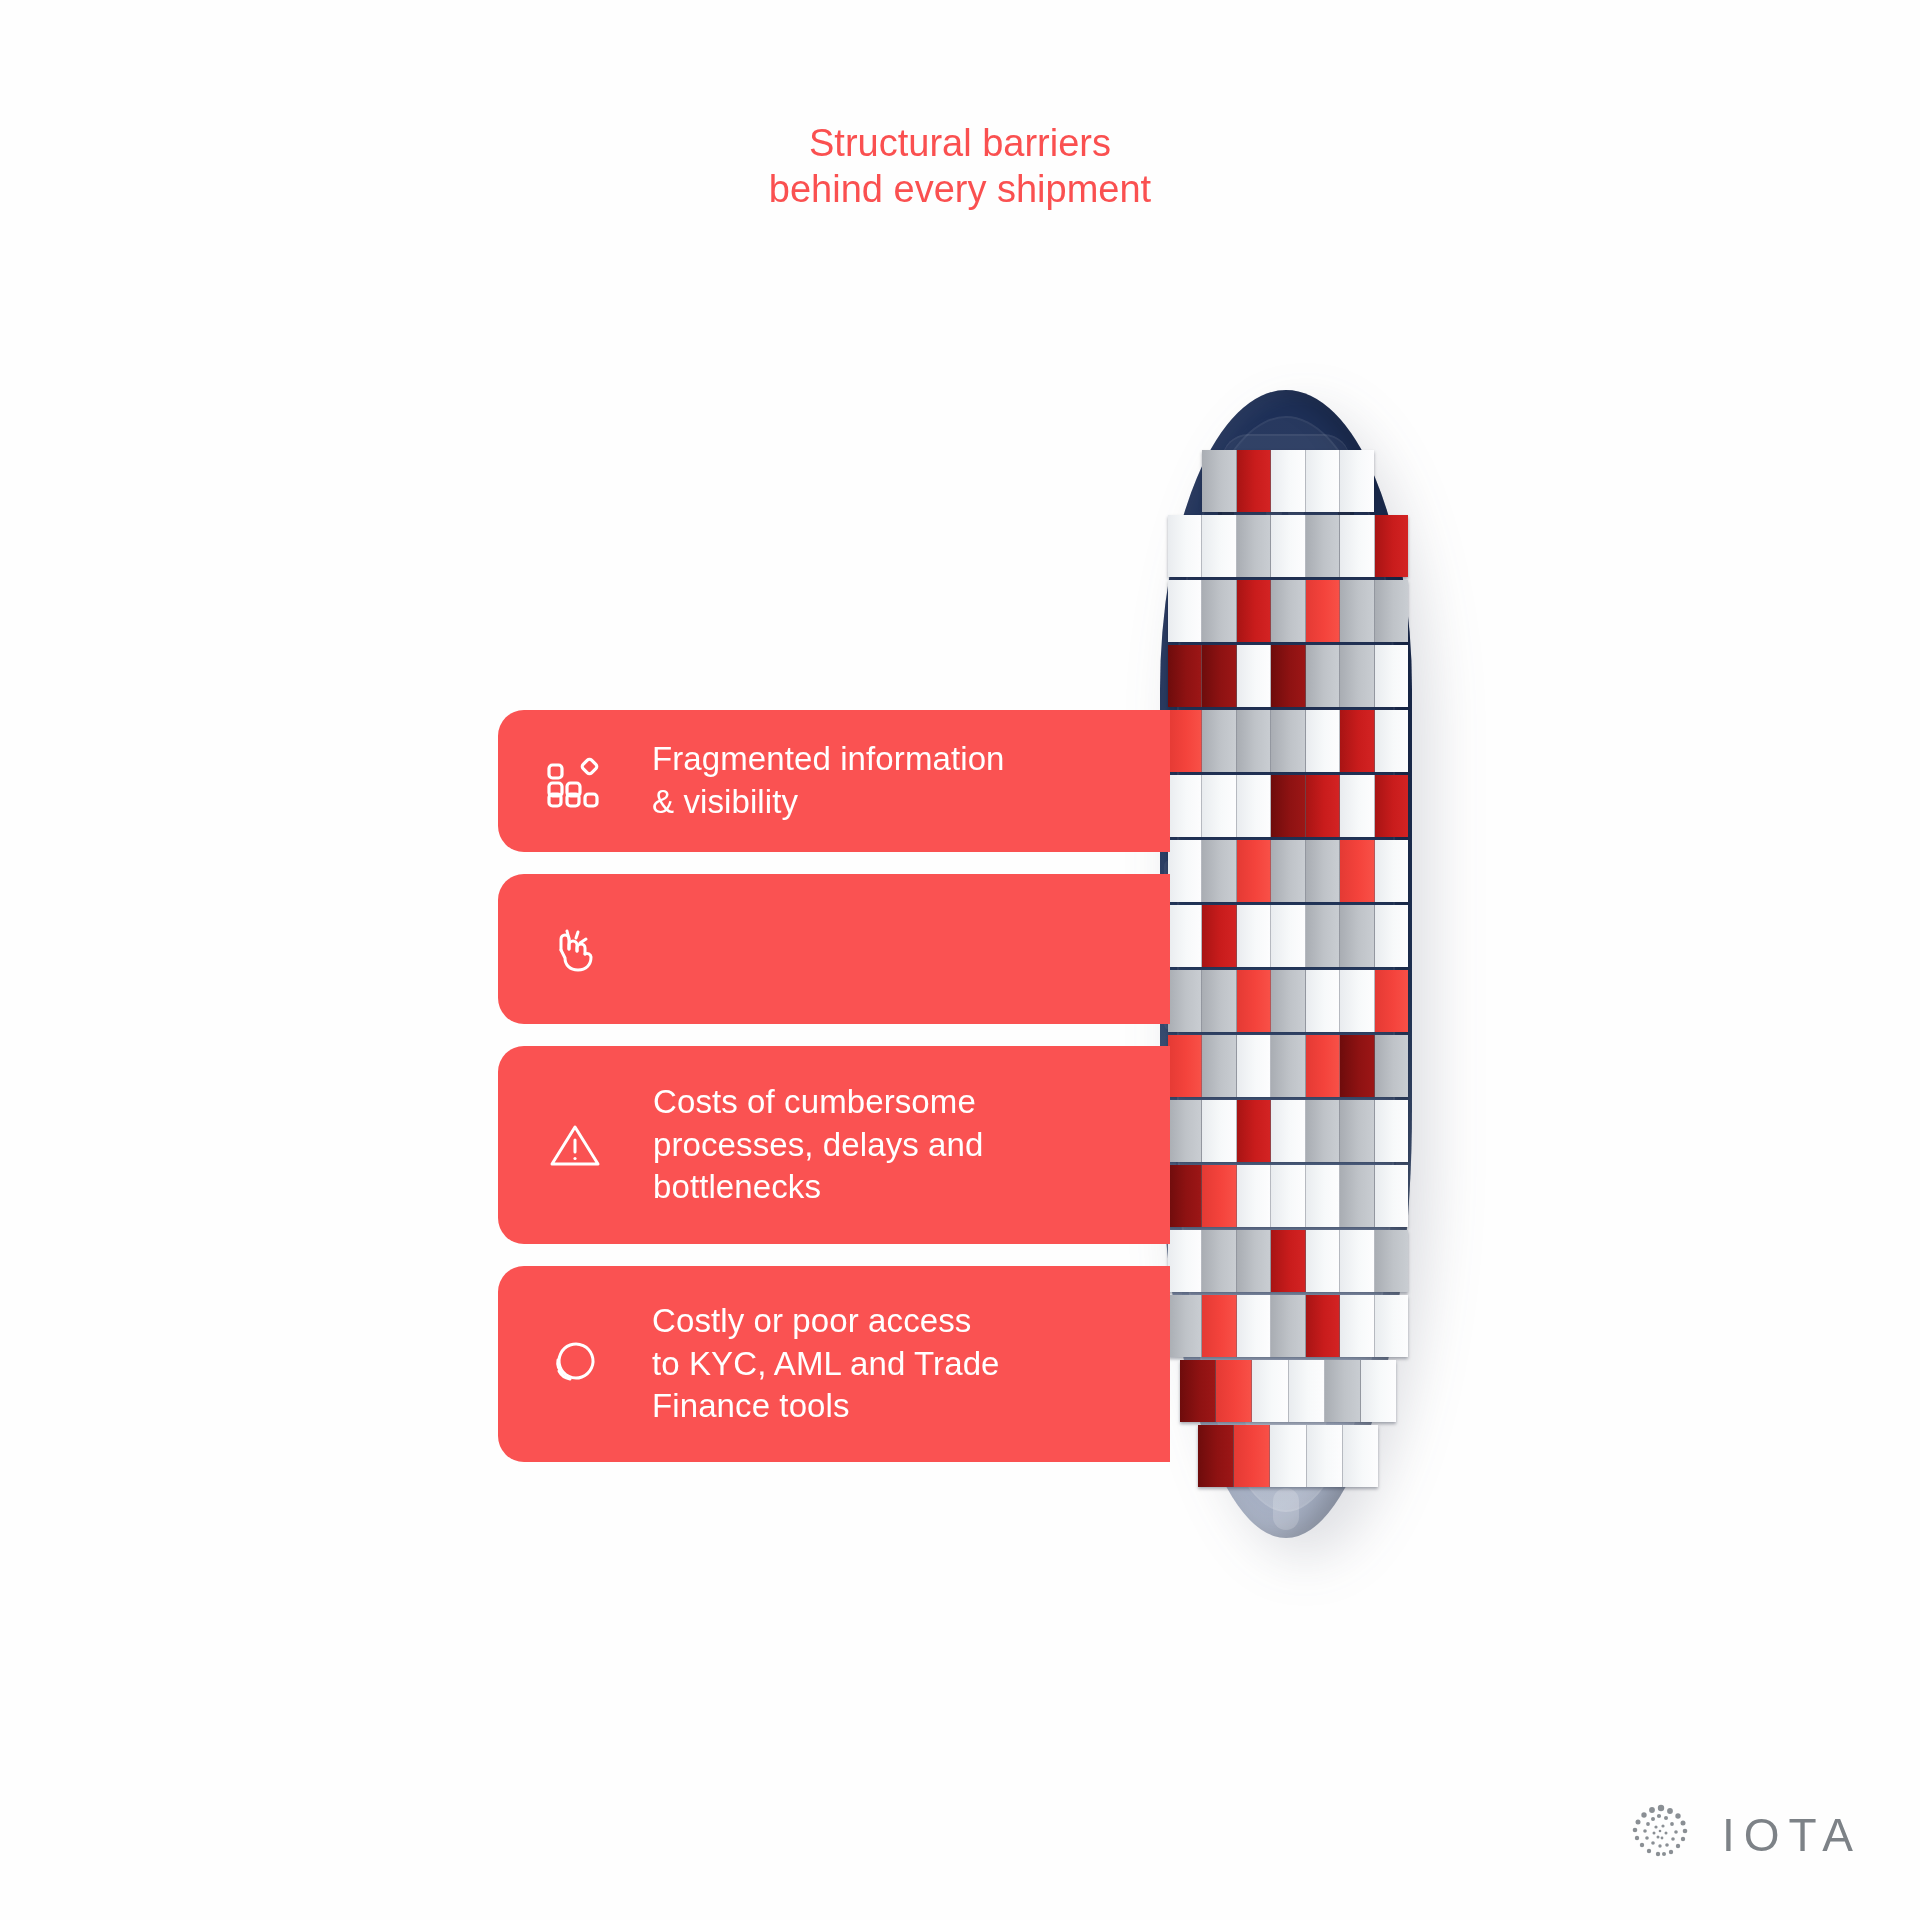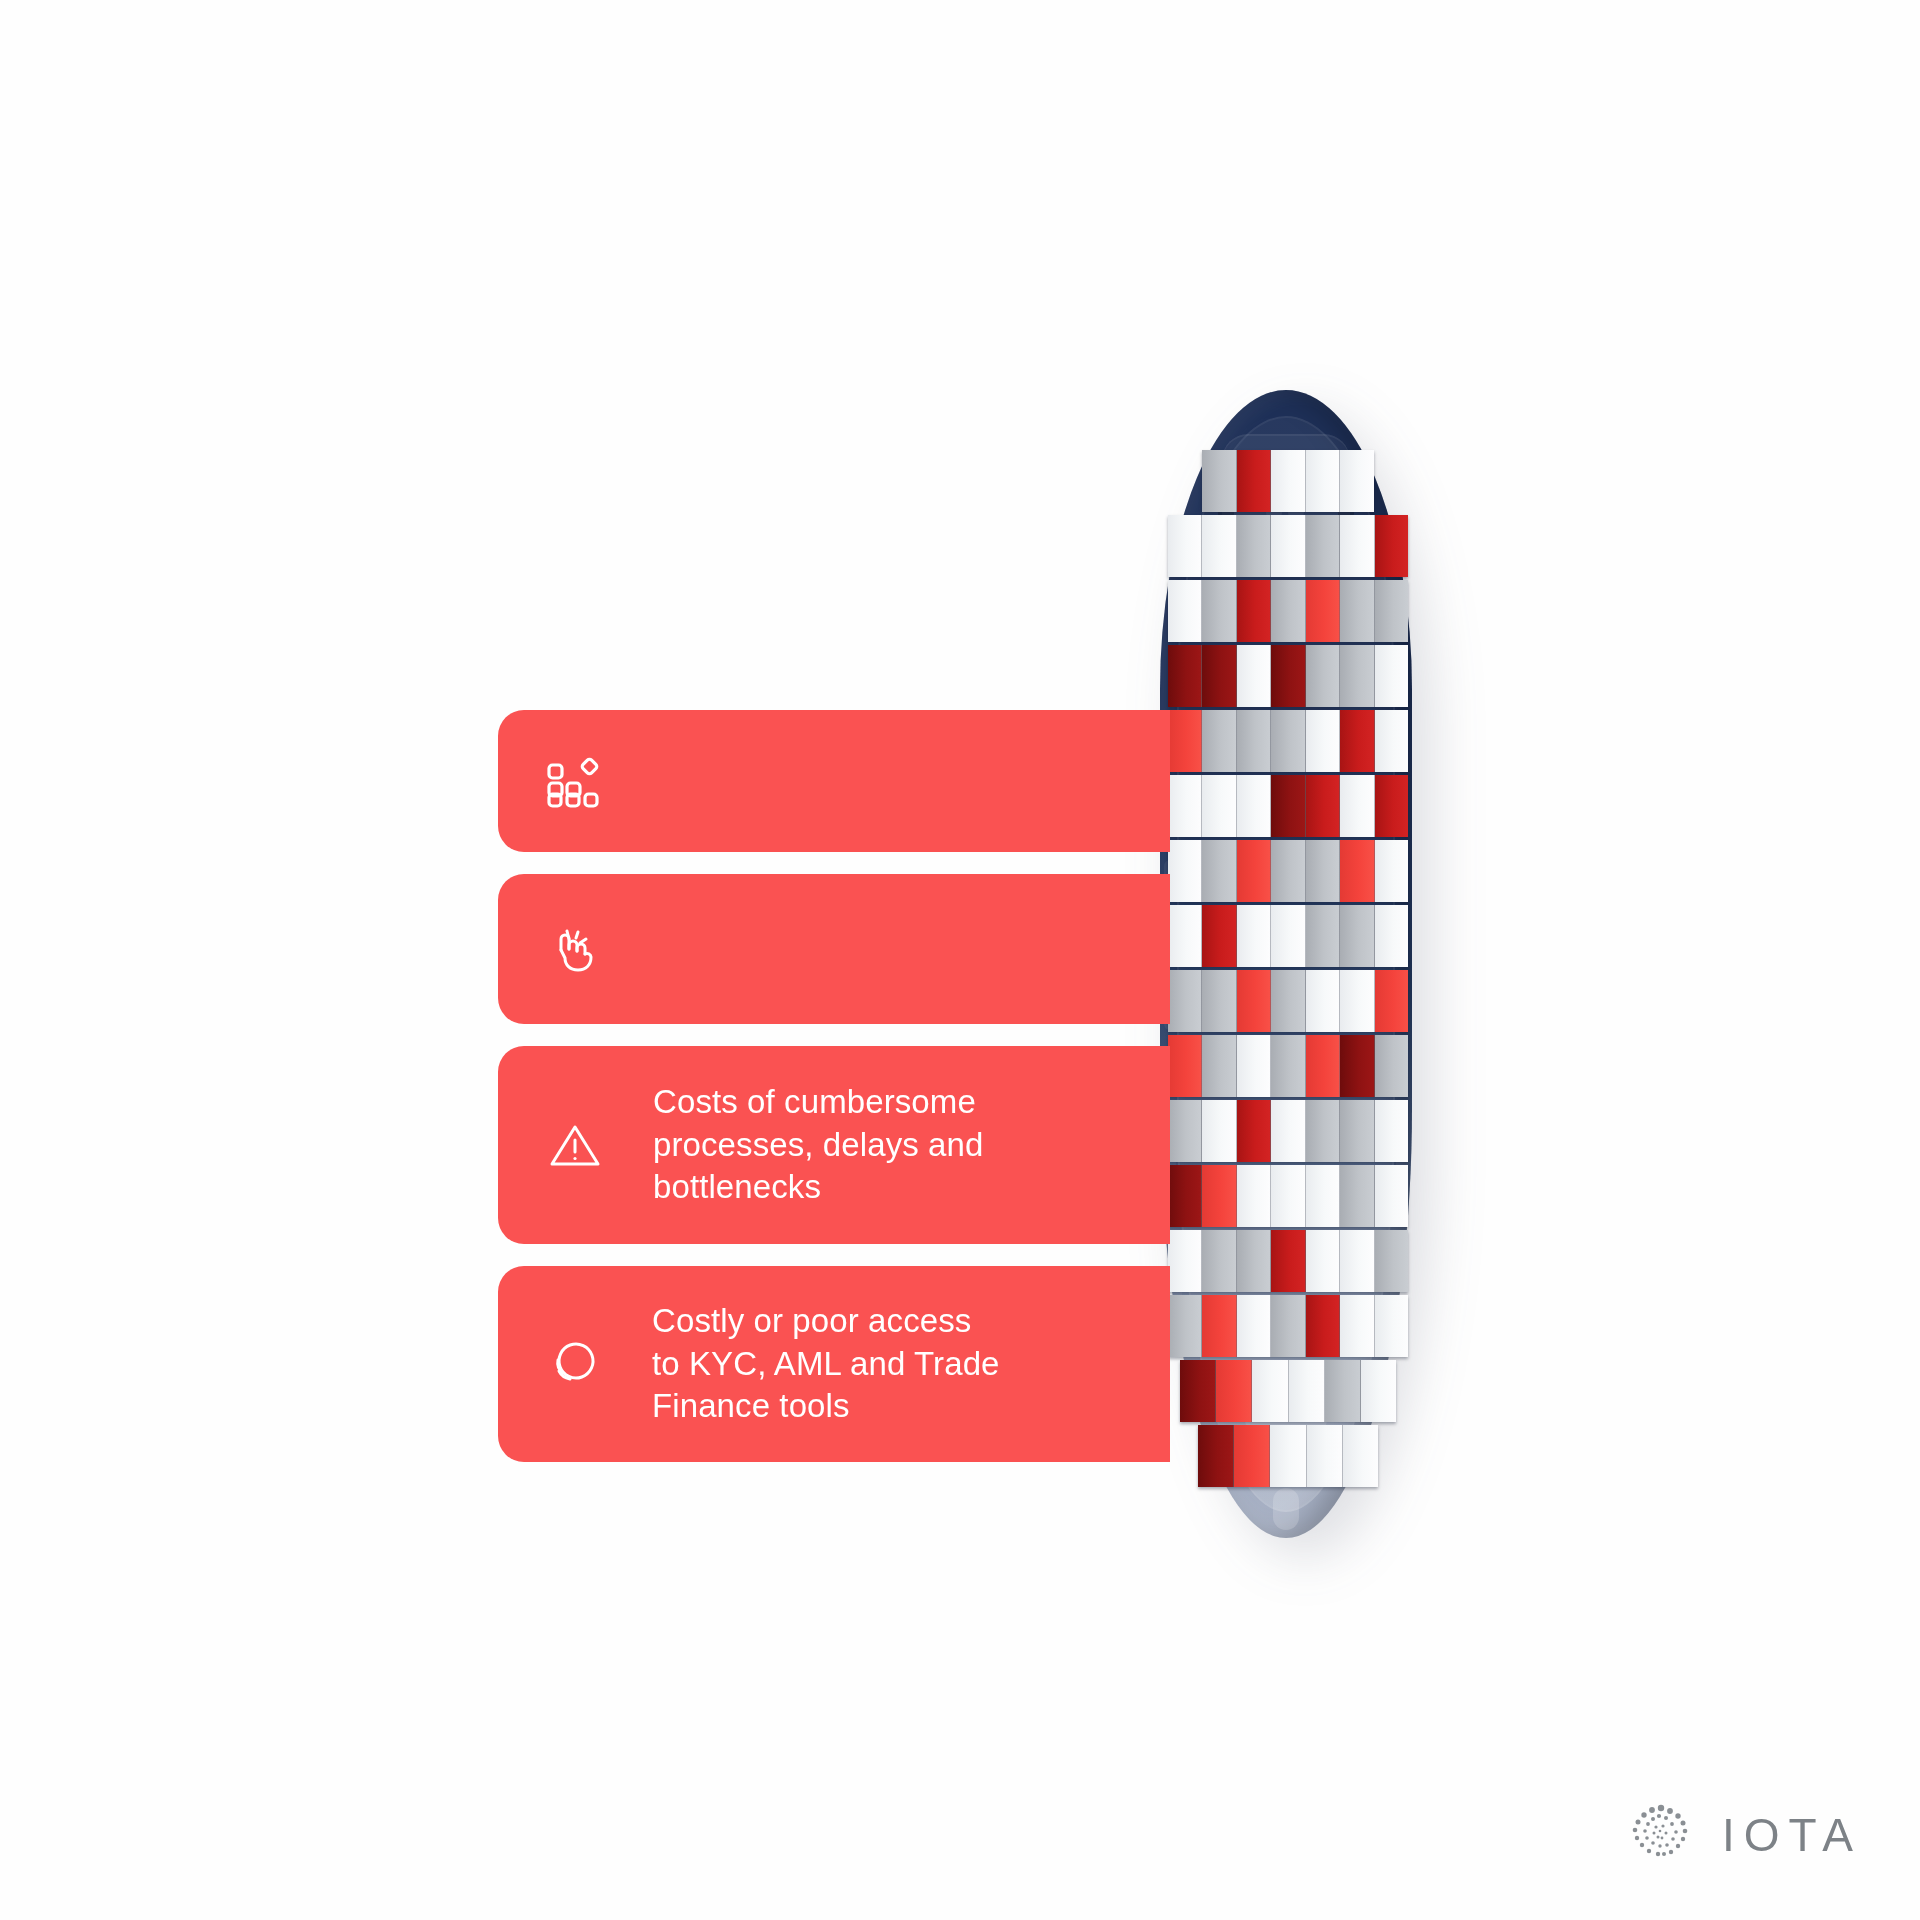--- a/index.html
+++ b/index.html
@@ -247,20 +247,24 @@
     color: #7d8287;
     font-weight: 400;
   }
 </style>
 </head>
 <body>
 
 <div id="canvas">
 
   <div class="header">
+    <p class="subtitle">
+      <span>Structural barriers</span><br>
+      <span>behind every shipment</span>
+    </p>
   </div>
 
   <div class="ship-wrap">
     <div class="ship-shadow"></div>
     <div class="hull">
       <div class="deck-lip"></div>
       <div class="superstructure"></div>
       <div class="super-line sl1"></div>
       <div class="super-line sl2"></div>
       <div class="super-line sl3"></div>
@@ -438,20 +442,22 @@
         <svg width="58" height="58" viewBox="0 0 58 58" fill="none" stroke="#ffffff" stroke-width="3.2">
           <rect x="4" y="13" width="13" height="13" rx="3.5"></rect>
           <rect x="4" y="31" width="13" height="13" rx="3.5"></rect>
           <rect x="22" y="31" width="13" height="13" rx="3.5"></rect>
           <rect x="4" y="42" width="12" height="12" rx="3.5"></rect>
           <rect x="22" y="42" width="12" height="12" rx="3.5"></rect>
           <rect x="40" y="42" width="12" height="12" rx="3.5"></rect>
           <rect x="38.5" y="8.5" width="12" height="12" rx="3" transform="rotate(45 44.5 14.5)"></rect>
         </svg>
       </span>
+      <span class="card-text">Fragmented information
+&amp; visibility</span>
     </div>
 
     <div class="card c2">
       <span class="card-icon">
         <svg width="58" height="58" viewBox="0 0 58 58" fill="none" stroke="#ffffff" stroke-width="3" stroke-linecap="round" stroke-linejoin="round">
           <path d="M16 30 L16 19 a4 4 0 0 1 8 0 L24 29"></path>
           <path d="M24 29 L24 25 a4 4 0 0 1 8 0 L32 31"></path>
           <path d="M32 31 L32 28 a4 4 0 0 1 8 0 L40 34"></path>
           <path d="M40 34 a4 4 0 0 1 6 3 c0 8 -5 13 -13 13 c-8 0 -13 -5 -13 -12 L16 30"></path>
           <path d="M24 19 L22 11"></path>

